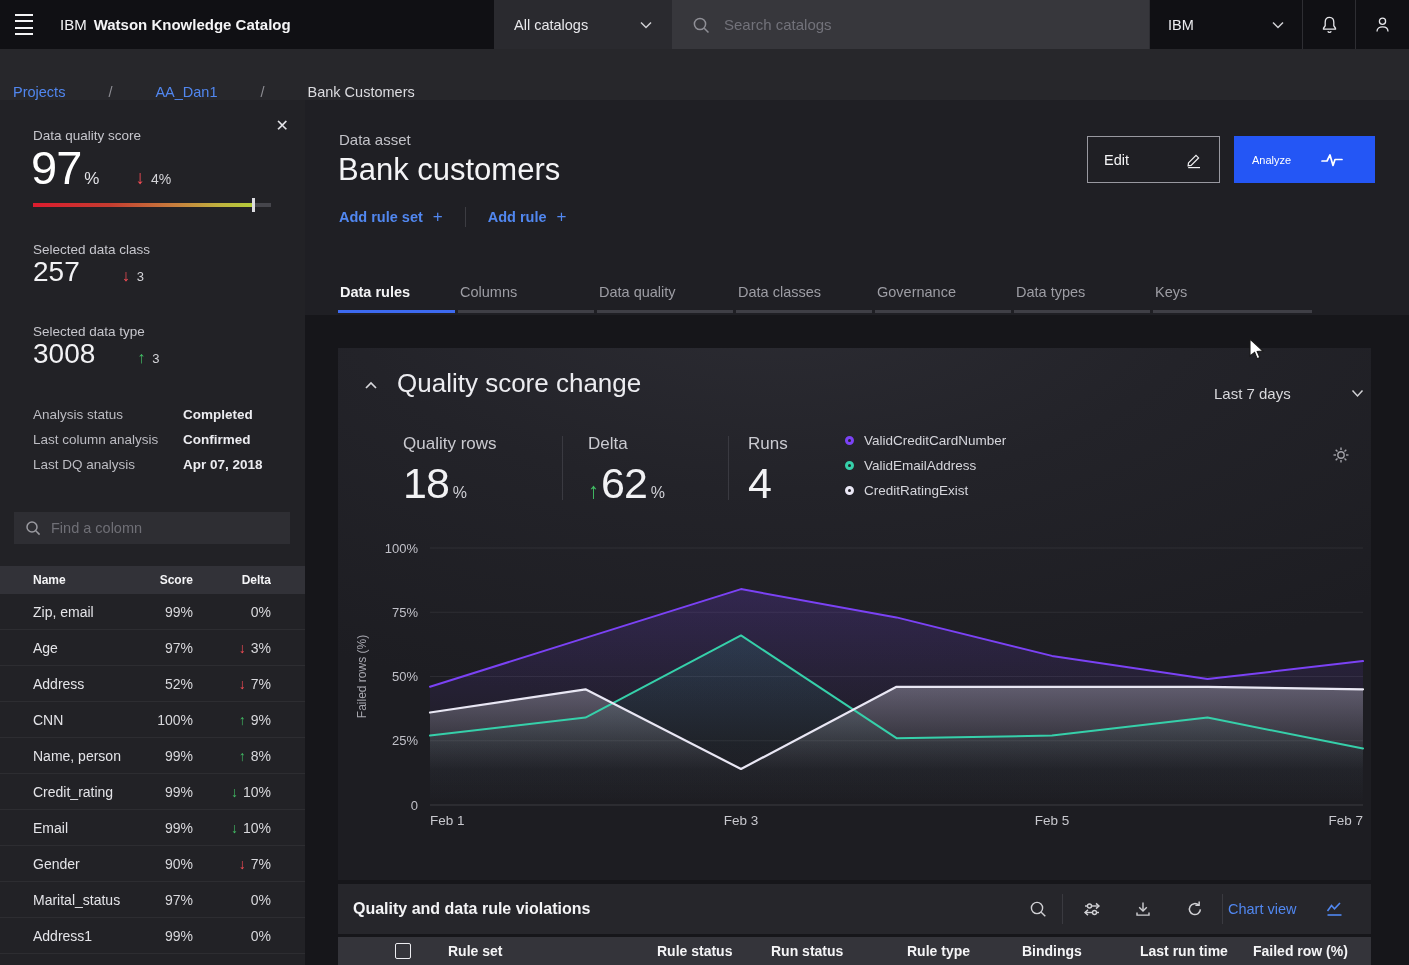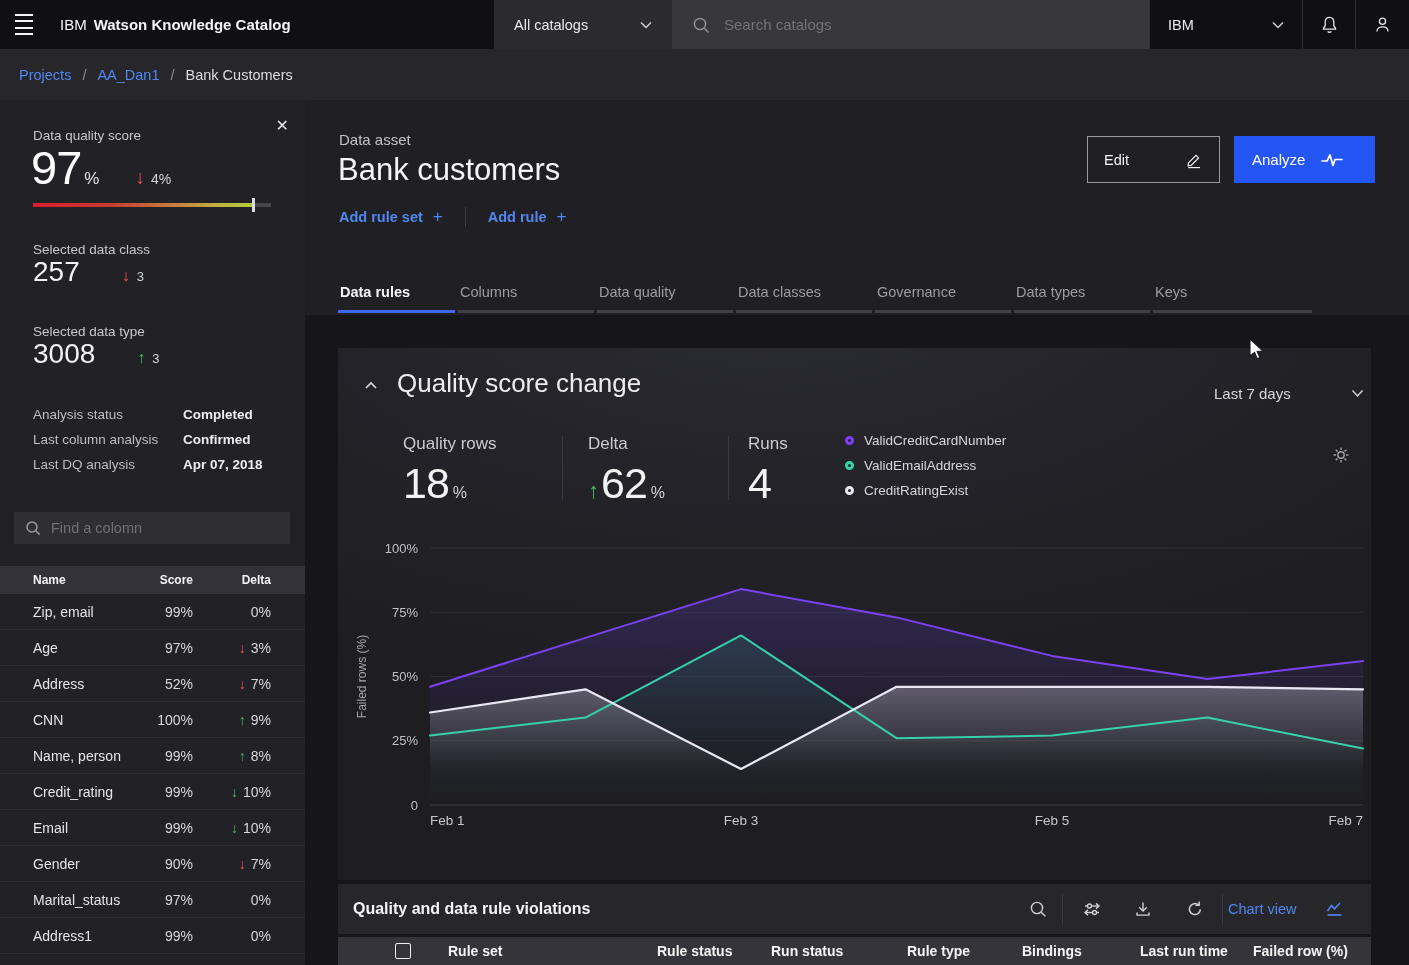--- a/index.html
+++ b/index.html
@@ -20,21 +20,21 @@
   .nav-search svg { margin-left:20px; }
   .nav-search input { flex:1; height:100%; background:transparent; border:none; outline:none; color:#d0d0d4; font-size:15px; padding-left:14px; font-family:inherit; }
   .nav-search input::placeholder { color:#72727a; }
   .nav-account { position:absolute; left:1149px; top:0; width:154px; height:49px; border-left:1px solid #2e2e33; border-right:1px solid #2e2e33; display:flex; align-items:center; padding:0 18px; cursor:pointer; }
   .nav-account span { font-size:14.5px; color:#ececf0; flex:1; }
   .nav-icon-btn { position:absolute; top:0; width:53px; height:49px; display:flex; align-items:center; justify-content:center; background:none; border:none; cursor:pointer; }
   .nav-bell { left:1303px; border-right:1px solid #2e2e33; }
   .nav-person { left:1356px; }
 
   
-  .breadcrumb { position:absolute; left:0; top:49px; width:1409px; height:51px; background:#27272b; display:flex; align-items:center; padding-left:19px; font-size:14.5px; }
+  .breadcrumb { position:absolute; left:0; top:49px; width:1409px; height:51px; background:#27272b; display:flex; align-items:flex-end; padding-left:13px; font-size:14.5px;gap:32px; }
   .bc-link { color:#5187f0; cursor:pointer; }
   .bc-sep { color:#8d8d93; margin:0 11px; }
   .bc-current { color:#dcdce0; }
 
   
   .sidebar { position:absolute; left:0; top:100px; width:305px; height:865px; background:#222226; }
   .side-close { position:absolute; right:16px; top:18px; font-size:16px; color:#e4e4e8; background:none; border:none; cursor:pointer; line-height:1; }
   .q-label { position:absolute; left:33px; top:28px; font-size:13.5px; color:#c6c6cc; }
   .q-value { position:absolute; left:31px; top:40px; display:flex; align-items:baseline; }
   .q-num { font-size:47px; font-weight:300; color:#ffffff; letter-spacing:-1px; }
@@ -72,21 +72,21 @@
 
   
   .main-header-region { position:absolute; left:305px; top:100px; width:1104px; height:215px; background:#1f1f24; }
   .asset-label { position:absolute; left:339px; top:131px; font-size:15px; color:#c2c2c8; }
   .page-title { position:absolute; left:338px; top:152px; font-size:31px; font-weight:400; color:#f4f4f6; }
   .add-links { position:absolute; left:339px; top:207px; display:flex; align-items:flex-end; }
   .add-link { display:flex; align-items:baseline; color:#5187f0; font-size:14.5px; font-weight:600; cursor:pointer; }
   .add-link .plus { margin-left:10px; font-size:17px; font-weight:400; }
   .link-divider { width:1px; height:20px; background:#3c3c42; margin:0 22px; }
   .btn-edit { position:absolute; left:1087px; top:136px; width:133px; height:47px; background:transparent; border:1px solid #9898a0; color:#f4f4f6; font-size:14.5px; display:flex; align-items:center; justify-content:space-between; padding:0 16px; cursor:pointer; font-family:inherit; }
-  .btn-analyze { position:absolute; left:1234px; top:136px; width:141px; height:47px; background:#2456f5; border:none; color:#fff; font-size:15px; display:flex; align-items:center; justify-content:space-between; padding:0 32px 0 18px; cursor:pointer; font-family:inherit; }
+  .btn-analyze { position:absolute; left:1234px; top:136px; width:141px; height:47px; background:#2456f5; border:none; color:#fff; font-size:11px; display:flex; align-items:center; justify-content:space-between; padding:0 32px 0 18px; cursor:pointer; font-family:inherit; }
 
   
   .tabs { position:absolute; left:338px; top:283px; display:flex; gap:3px; }
   .tab { position:relative; height:30px; cursor:pointer; }
   .tab-label { font-size:14.5px; color:#9d9da4; padding-left:2px; }
   .tab.active .tab-label { color:#f4f4f6; font-weight:700; }
   .tab-underline { position:absolute; left:0; bottom:0; width:100%; height:3px; background:#3f3f46; }
   .tab.active .tab-underline { background:#3d6af0; }
 
   

